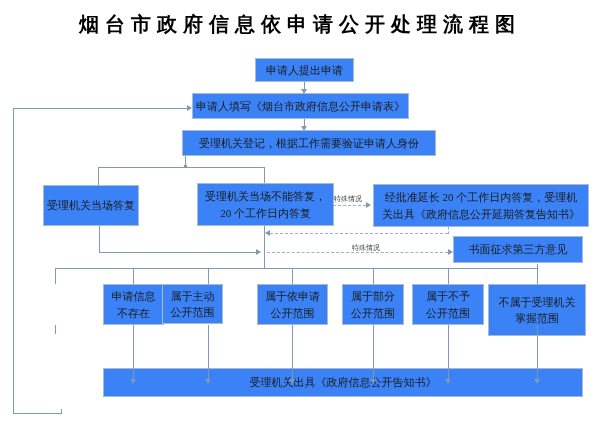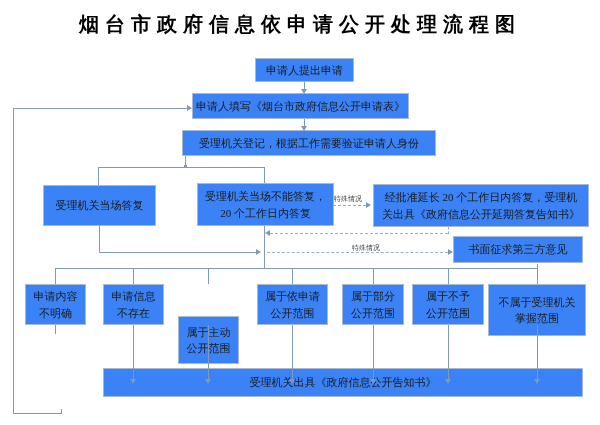--- a/index.html
+++ b/index.html
@@ -27,32 +27,30 @@
 <body>
 
 <div id="canvas">
 
   <div class="title">烟台市政府信息依申请公开处理流程图</div>
 
   <div class="box" style="left:255px;top:58px;width:99px;height:24px;">申请人提出申请</div>
   <div class="box" style="left:192px;top:93px;width:217px;height:26px;">申请人填写《烟台市政府信息公开申请表》</div>
   <div class="box" style="left:182px;top:130px;width:254px;height:26px;">受理机关登记，根据工作需要验证申请人身份</div>
 
-  <div class="box" style="left:43px;top:185px;width:113px;height:41px;">受理机关当场答复</div>
+  <div class="box" style="left:43px;top:185px;width:96px;height:41px;">受理机关当场答复</div>
   <div class="box" style="left:197px;top:183px;width:137px;height:43px;">受理机关当场不能答复，
 20 个工作日内答复</div>
   <div class="box" style="left:373px;top:184px;width:216px;height:43px;">经批准延长 20 个工作日内答复，受理机
 关出具《政府信息公开延期答复告知书》</div>
   <div class="box" style="left:453px;top:236px;width:130px;height:27px;">书面征求第三方意见</div>
 
-  <div class="box" style="left:25px;top:284px;width:61px;height:41px;">申请内容
-不明确</div>
   <div class="box" style="left:103px;top:284px;width:61px;height:41px;">申请信息
 不存在</div>
-  <div class="box" style="left:178px;top:284px;width:61px;height:48px;margin-top:32px;">属于主动
+  <div class="box" style="left:162px;top:284px;width:61px;height:40px;">属于主动
 公开范围</div>
   <div class="box" style="left:257px;top:284px;width:71px;height:41px;">属于依申请
 公开范围</div>
   <div class="box" style="left:342px;top:284px;width:62px;height:41px;">属于部分
 公开范围</div>
   <div class="box" style="left:412px;top:284px;width:72px;height:41px;">属于不予
 公开范围</div>
   <div class="box" style="left:488px;top:284px;width:98px;height:52px;">不属于受理机关
 掌握范围</div>
 

